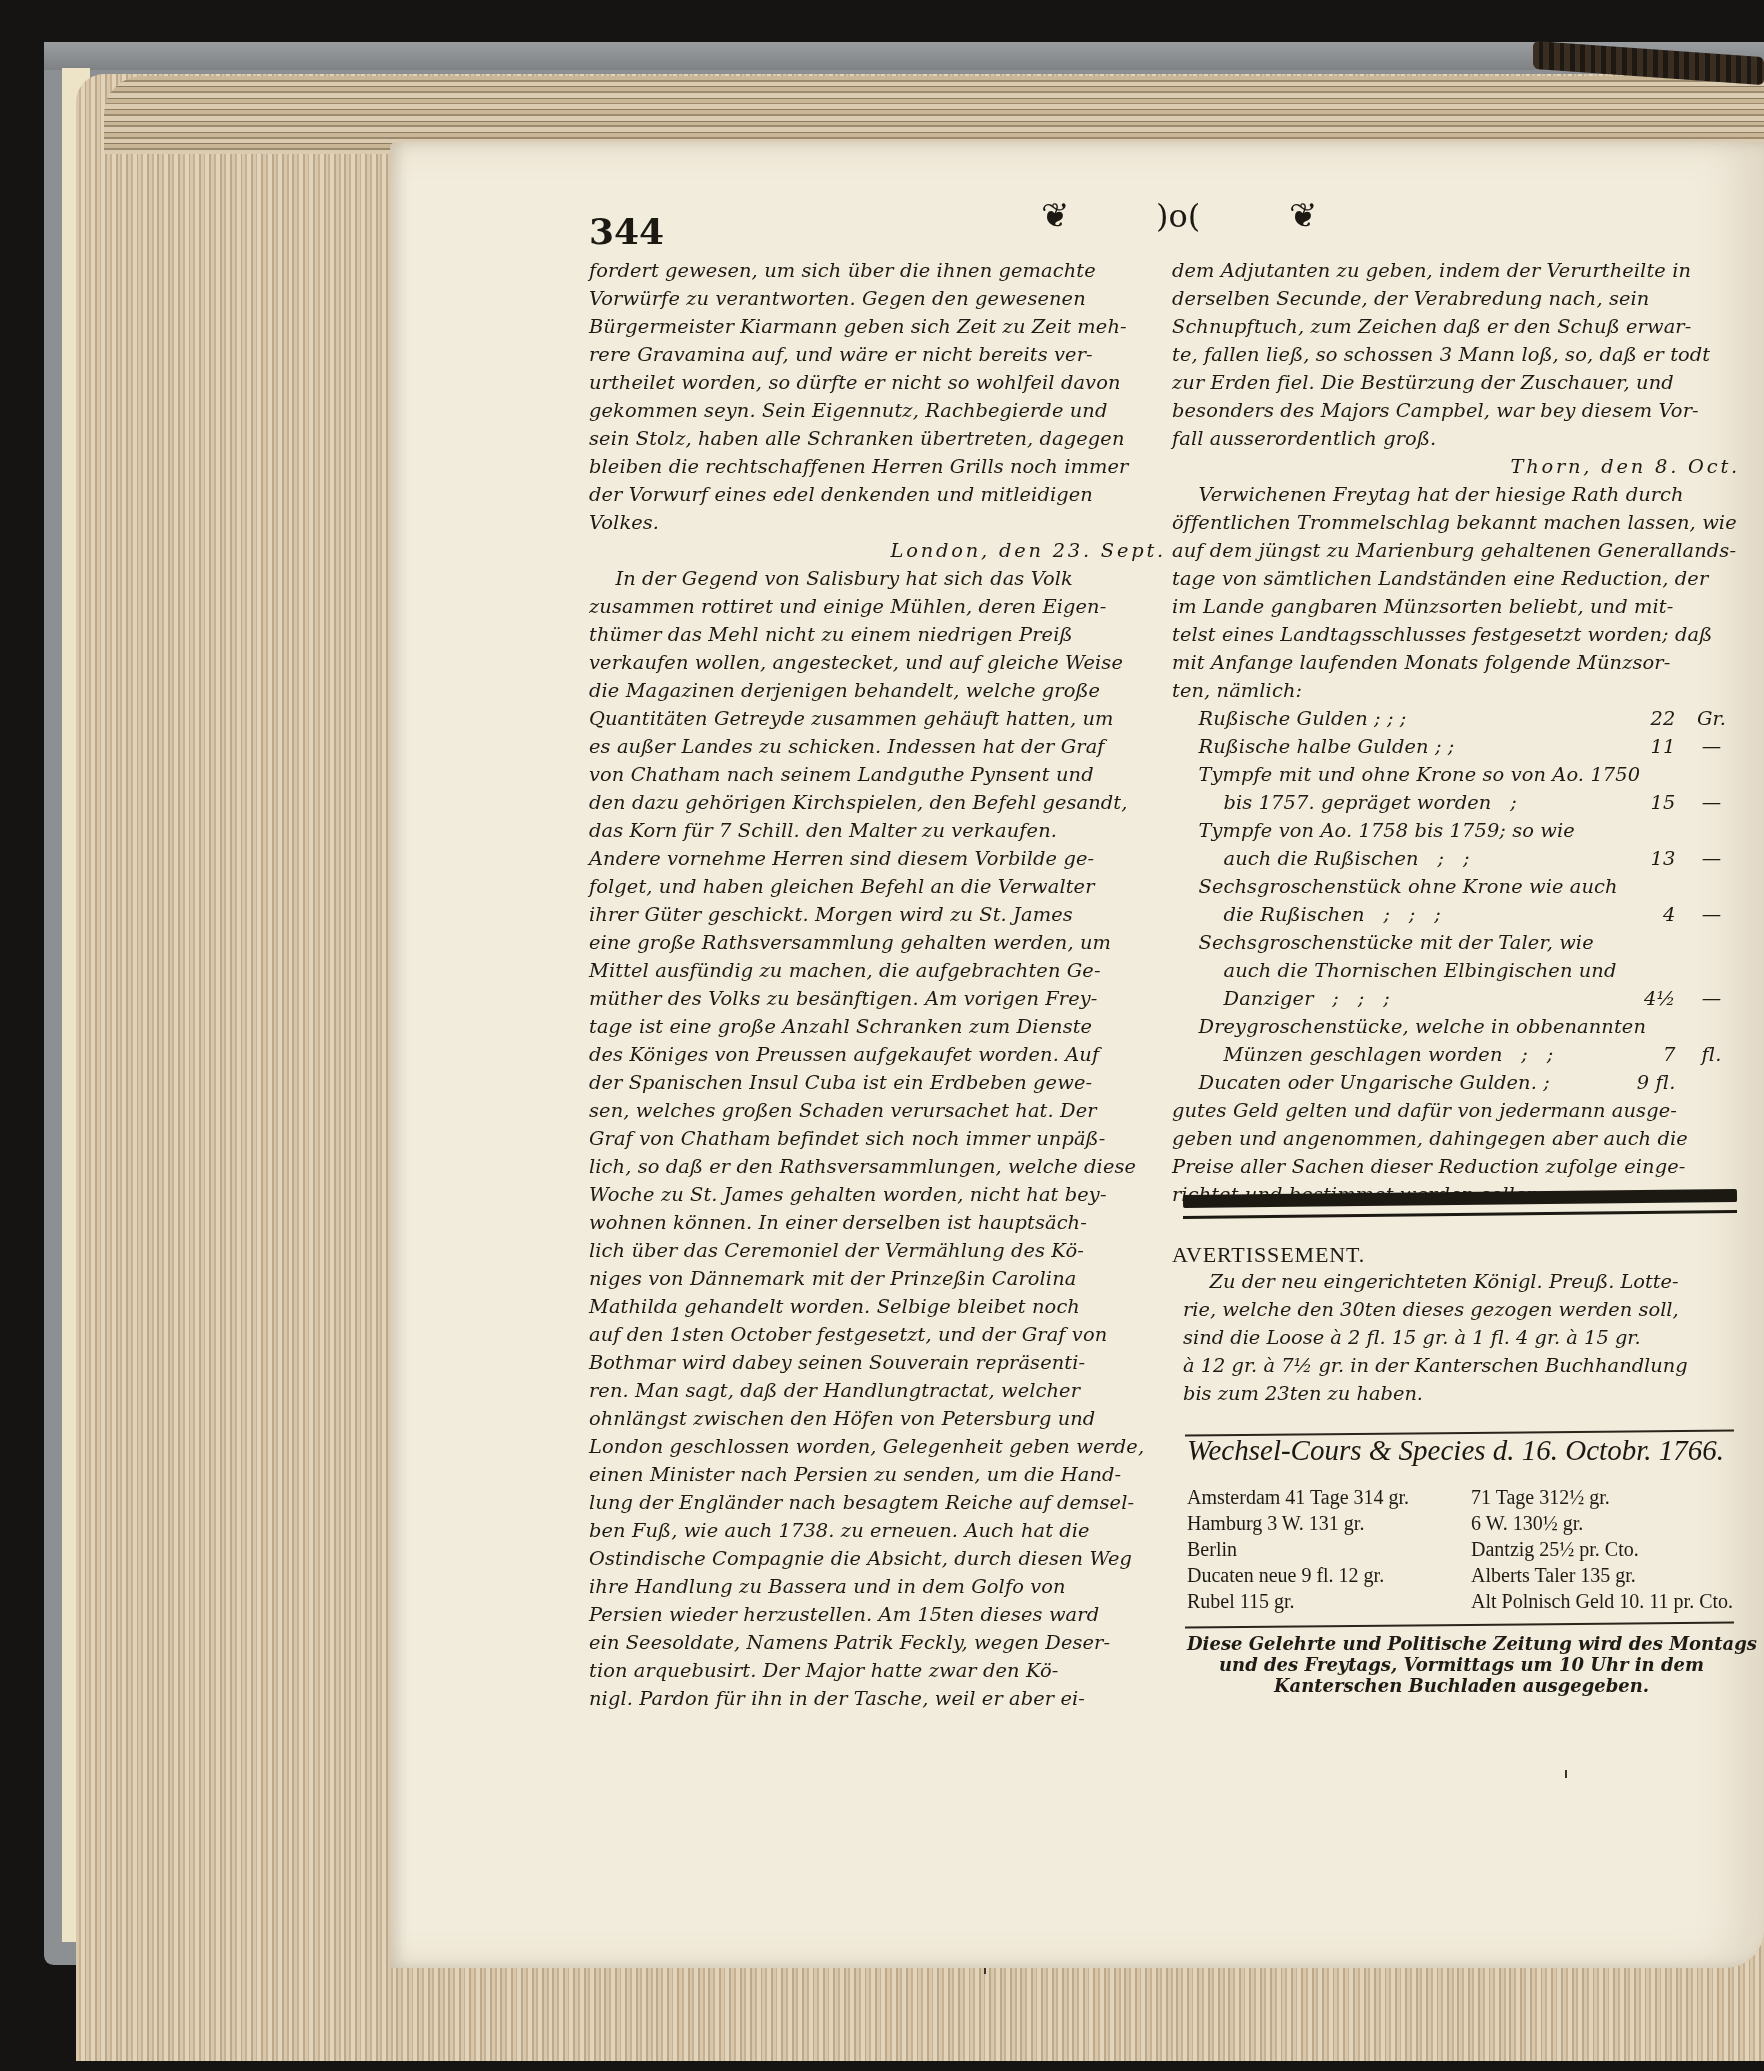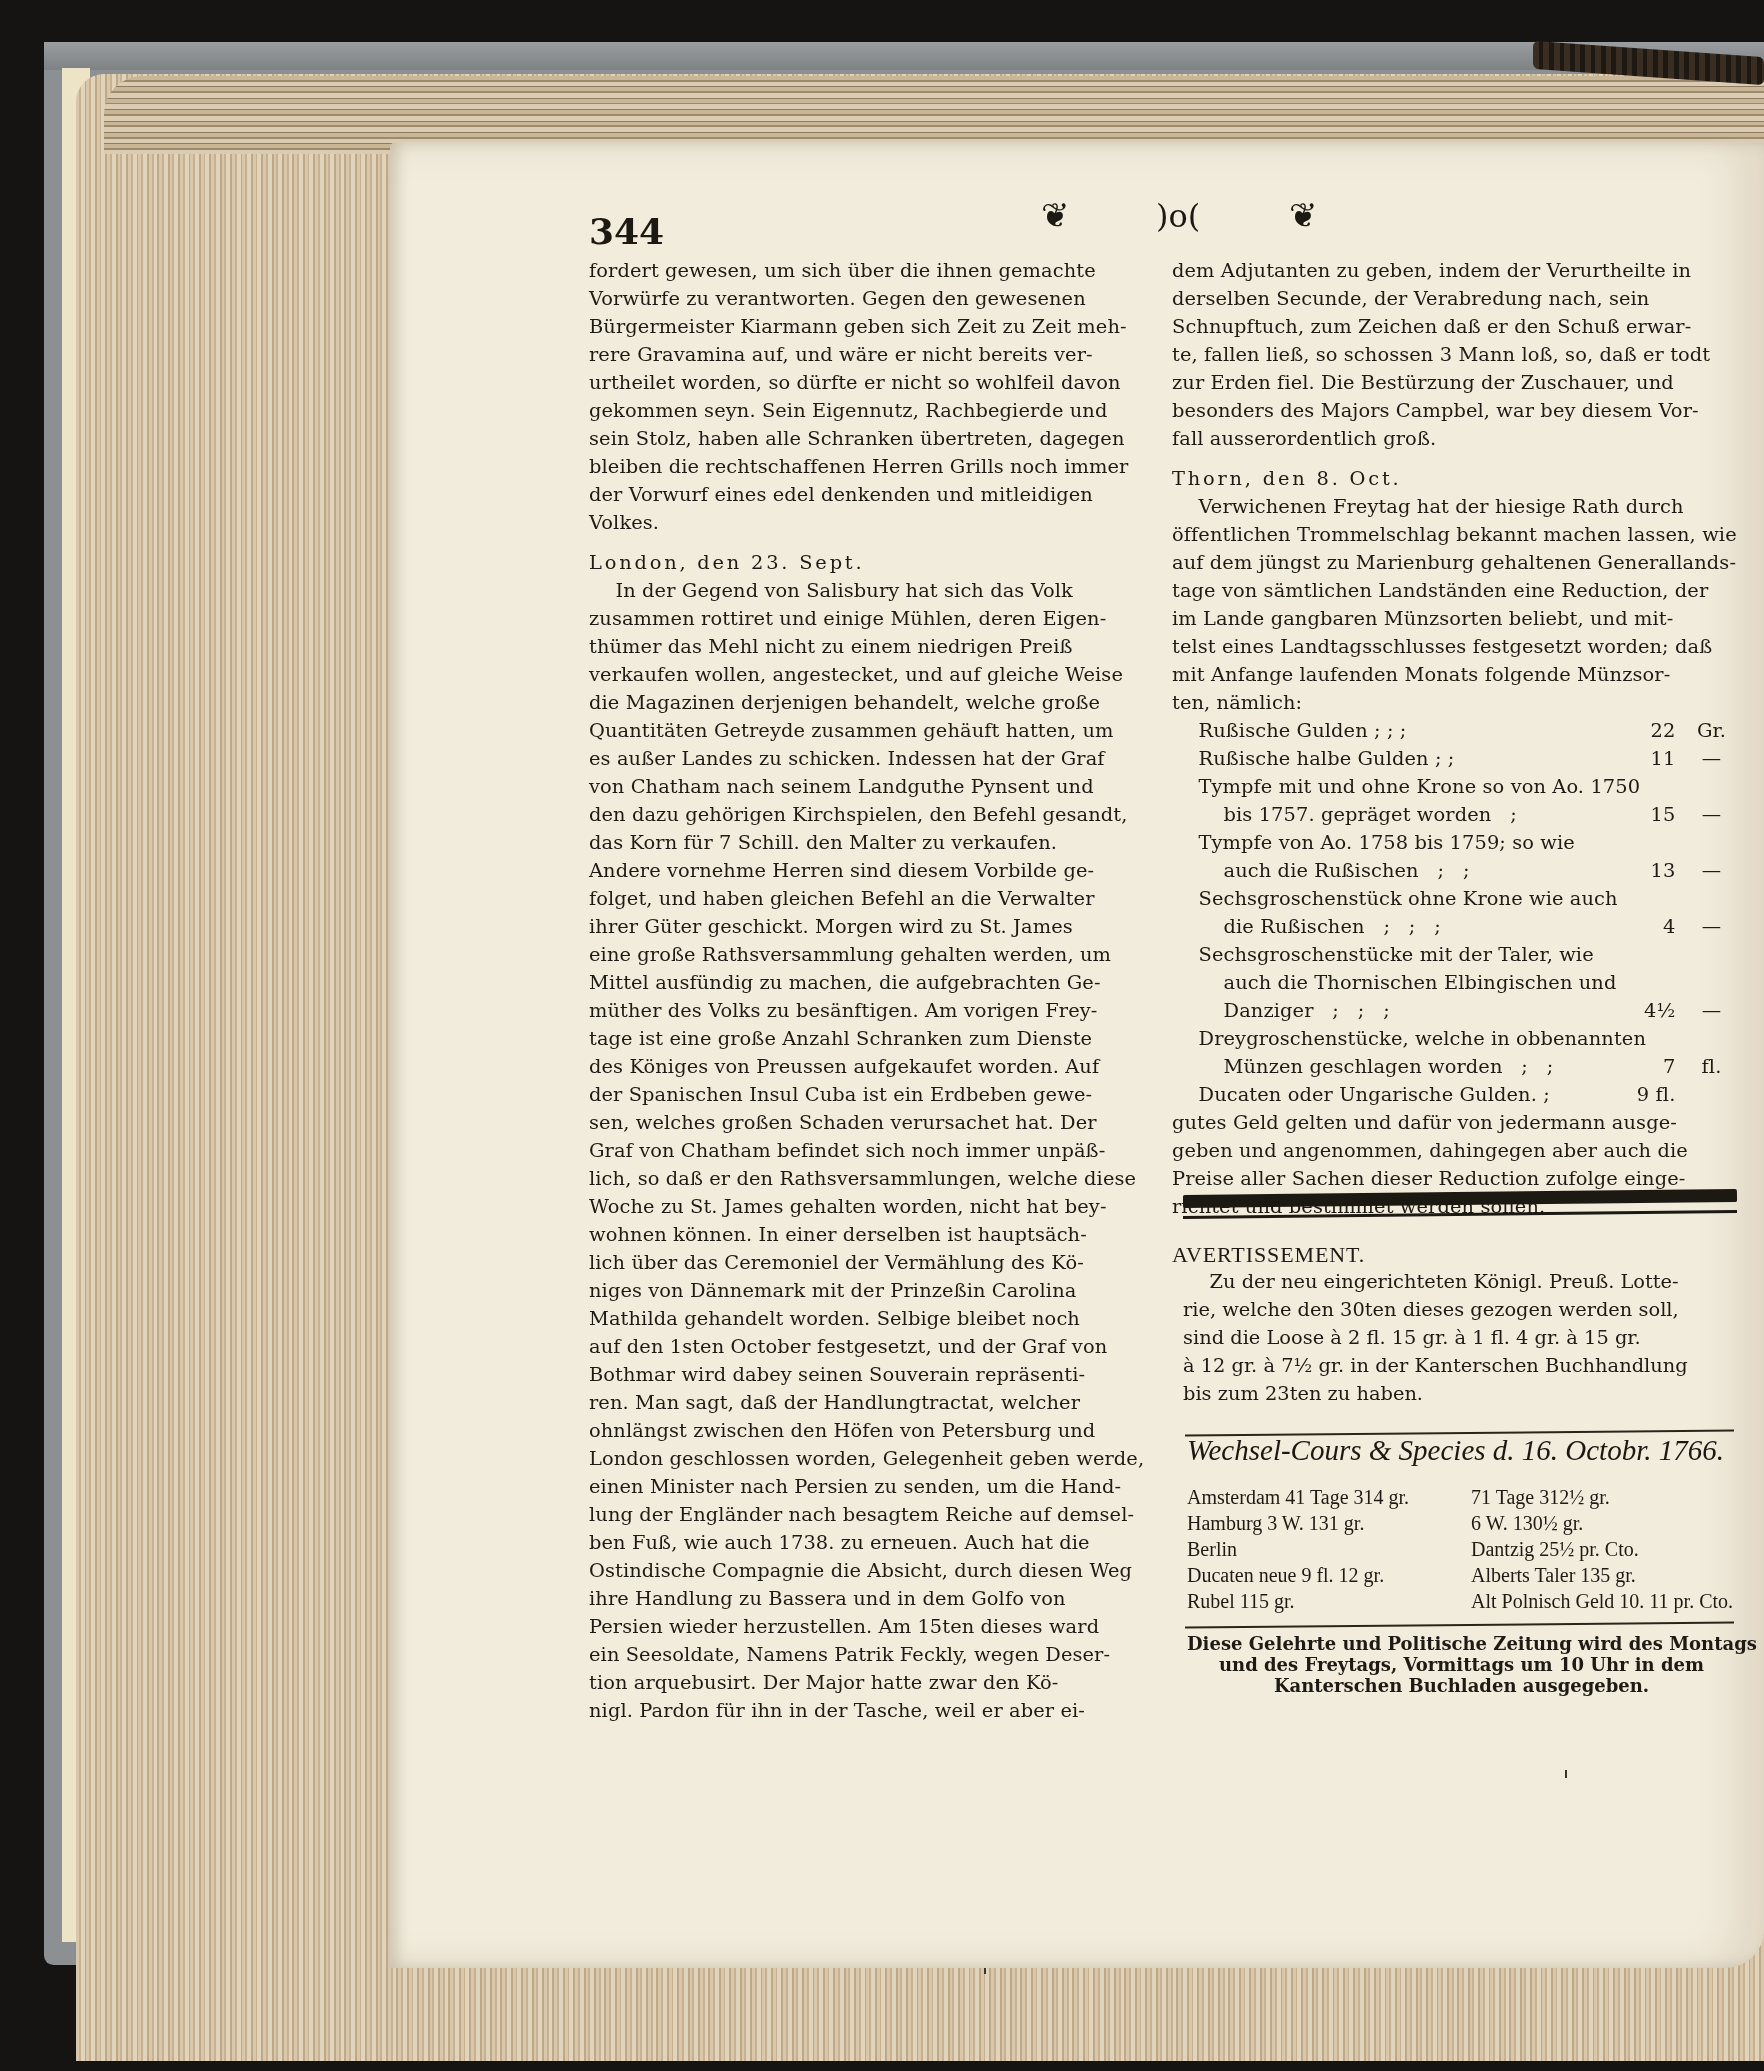--- a/index.html
+++ b/index.html
@@ -36,36 +36,36 @@
     background: repeating-linear-gradient(90deg,#3a2d22 0 5.7px,#1e1812 5.7px 10.4px);
     transform:skewY(4deg); border-radius:5.7px;
   }
   .page {
     position:absolute; left:390px; top:142px; width:1374px; height:1826px;
     background:#f2ecdc;
     border-radius:5.7px 0 38px 0;
     box-shadow: inset 7.6px 0 13.2px rgba(120,100,70,0.25), inset -28px 0 38px rgba(150,130,100,0.18);
   }
   .page-inner { position:absolute; inset:0; color:#1e1a14; }
-  .fraktur { font-family:"DejaVu Serif", serif; }
+  .fraktur { font-family:"DejaVu Serif", serif;font-style:italic; }
   .page-number {
     position:absolute; left:589px; top:210px; font-size:36px; font-weight:bold; color:#1c1812;
   }
   .ornament { position:absolute; top:195px; font-size:34px; color:#1c1812; }
   .orn-left { left:1041px; }
   .orn-mid { left:1156px; font-size:32px; top:197px; }
   .orn-right { left:1289px; }
   .col {
     position:absolute; font-size:19.4px; line-height:28px; color:#1e1a14;
     letter-spacing:0.1px; white-space:nowrap;
   }
   .col-left { left:589px; top:257px; width:577px; }
   .col-right { left:1172px; top:257px; width:568px; }
   .line { display:block; height:28px; overflow:visible; }
-  .dateline { display:block; text-align:left; letter-spacing:2.8px; height:28px;margin-top:12px; }
+  .dateline { display:block; text-align:right; letter-spacing:2.8px; height:28px; }
   .indent { padding-left:26.5px; }
   .coin-row { display:flex; height:28px; }
   .coin-name { flex:1; }
   .coin-val { width:66px; text-align:right; }
   .coin-unit { width:57px; text-align:center; padding-left:7.6px; }
   .rule-thick {
     position:absolute; left:1183px; top:1192px; width:554px; height:13.2px; background:#1c1812;
     transform:rotate(-0.6deg); border-radius:1.9px;
   }
   .rule-thin {

